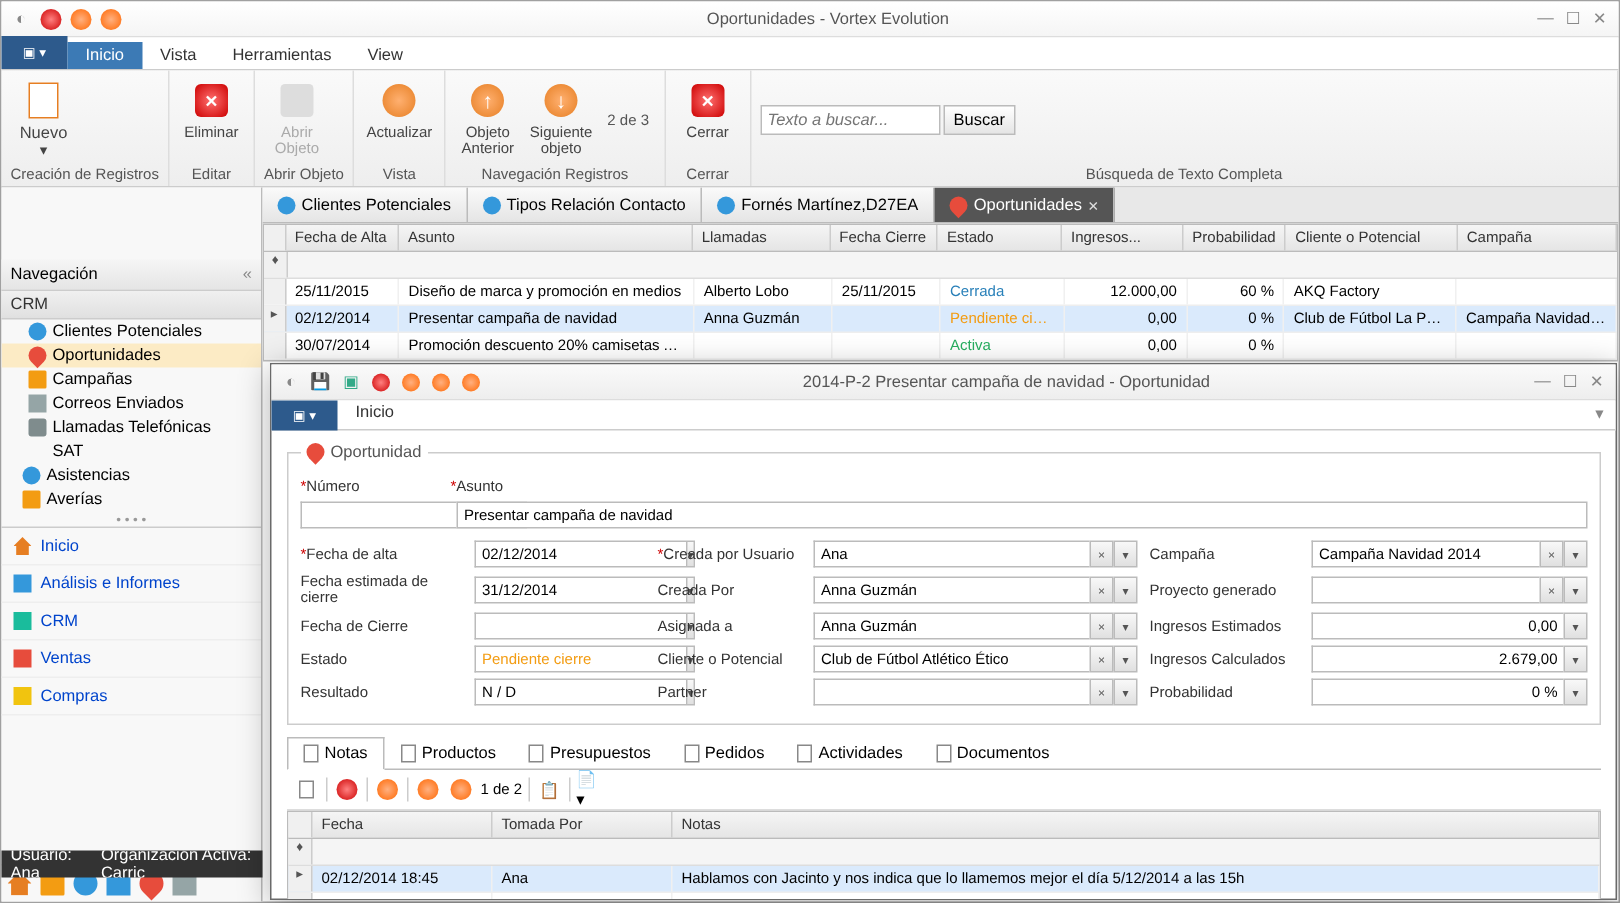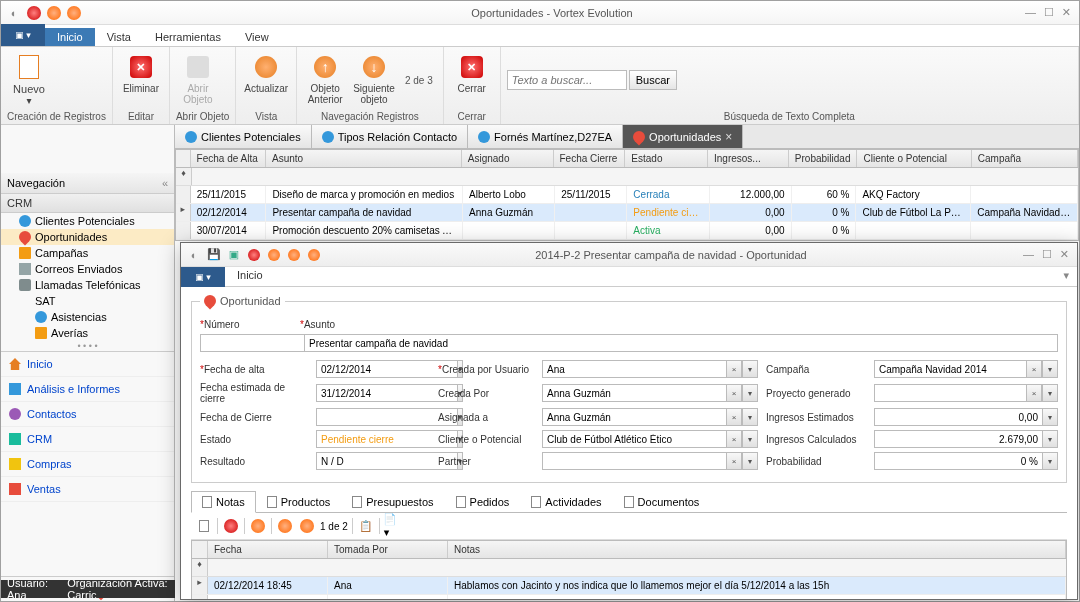--- a/index.html
+++ b/index.html
@@ -39,21 +39,21 @@
 
 .workspace { display:flex; height: calc(100% - 124px); }
 
 
 .nav-panel { width: 174px; border-right:1px solid #bbb; display:flex; flex-direction:column; background:#f8f8f8; }
 .nav-header { padding:4px 6px; font-size:13px; background:linear-gradient(#f5f5f5,#e5e5e5); border-bottom:1px solid #ccc; display:flex; justify-content:space-between; align-items:center;margin-top:48px; }
 .nav-section-hdr { padding:3px 6px; font-size:11px; background:linear-gradient(#f0f0f0,#e0e0e0); border-bottom:1px solid #ccc; color:#333; }
 .nav-tree { overflow:auto; flex:0 0 auto; max-height:140px; }
 .nav-tree-item { padding:2px 4px 2px 18px; display:flex; align-items:center; gap:4px; cursor:pointer; }
 .nav-tree-item.selected { background:#fcebc5; }
-.nav-tree-item.child { padding-left:34px; }
+.nav-tree-item.child { padding-left:14px; }
 .nav-dots { text-align:center; color:#999; font-size:9px; }
 .nav-links { border-top:1px solid #ccc; flex:1; }
 .nav-link { display:flex; align-items:center; gap:6px; padding:6px 8px; cursor:pointer; color:#04c; border-bottom:1px solid #eee; }
 .nav-toolbar { border-top:1px solid #ccc; padding:4px; display:flex; gap:6px; }
 .nav-toolbar .ticon { width:16px; height:16px; cursor:pointer; }
 
 
 .content { flex:1; display:flex; flex-direction:column; overflow:hidden; }
 .doc-tabs { display:flex; height:24px; background:#e8e8e8; border-bottom:1px solid #bbb; }
 .doc-tab { display:flex; align-items:center; gap:4px; padding:0 10px; border-right:1px solid #bbb; background:linear-gradient(#fafafa,#e5e5e5); cursor:pointer; font-size:10px; }
@@ -100,21 +100,21 @@
 .detail-tab { padding:4px 10px; display:flex; align-items:center; gap:4px; cursor:pointer; font-size:10px; border:1px solid transparent; border-bottom:none; }
 .detail-tab.active { background:#fff; border-color:#bbb; border-bottom:1px solid #fff; margin-bottom:-1px; }
 .detail-toolbar { display:flex; gap:4px; padding:4px; border-bottom:1px solid #ddd; align-items:center; }
 .dt-btn { width:18px; height:18px; display:flex; align-items:center; justify-content:center; cursor:pointer; }
 .dt-sep { width:1px; height:16px; background:#ccc; }
 
 
 .n-fecha { width:120px; } .n-tomada { width:120px; } .n-notas { flex:1; }
 
 
-.status-bar { position:absolute; bottom:3px; left:0; width:174px; height:18px; background:#333; color:#fff; font-size:10px; display:flex; align-items:center; padding:0 6px; gap:12px; overflow:hidden; }
+.status-bar { position:absolute; bottom:16px; left:0; width:174px; height:18px; background:#333; color:#fff; font-size:10px; display:flex; align-items:center; padding:0 6px; gap:12px; overflow:hidden; }
 
 
 .mini-icon { width:12px; height:12px; display:inline-block; }
 .pin { background:#e74c3c; border-radius:50% 50% 50% 0; transform:rotate(-45deg); }
 .folder { background:#f39c12; border-radius:1px; }
 .people { background:#3498db; border-radius:50%; }
 .mail { background:#95a5a6; }
 .phone { background:#7f8c8d; border-radius:2px; }
 .home { background:#e67e22; clip-path:polygon(50% 0,100% 50%,85% 50%,85% 100%,15% 100%,15% 50%,0 50%); }
 .chart { background:#3498db; }
@@ -300,34 +300,30 @@
       <div class="nav-links" id="nav-links">
           <div class="nav-link">
             <span class="mini-icon home"></span>
             <span>Inicio</span>
           </div>
           <div class="nav-link">
             <span class="mini-icon chart"></span>
             <span>Análisis e Informes</span>
           </div>
           <div class="nav-link">
-            <span class="mini-icon contacts"></span>
-            <span>Contactos</span>
-          </div>
-          <div class="nav-link">
             <span class="mini-icon crm"></span>
             <span>CRM</span>
+          </div>
+          <div class="nav-link">
+            <span class="mini-icon ventas"></span>
+            <span>Ventas</span>
           </div>
           <div class="nav-link">
             <span class="mini-icon compras"></span>
             <span>Compras</span>
-          </div>
-          <div class="nav-link">
-            <span class="mini-icon ventas"></span>
-            <span>Ventas</span>
           </div>
         </div>
       <div class="nav-toolbar">
         <div class="ticon mini-icon home"></div>
         <div class="ticon mini-icon folder"></div>
         <div class="ticon mini-icon people"></div>
         <div class="ticon mini-icon chart"></div>
         <div class="ticon mini-icon pin"></div>
         <div class="ticon mini-icon mail"></div>
       </div>
@@ -351,21 +347,21 @@
             <span class="mini-icon pin"></span>
             <span>Oportunidades</span>
             <span class="close">×</span>
           </div>
         </div>
       <div class="grid">
         <div class="grid-header">
           <div class="row-indicator"></div>
           <div class="gh-cell c-fecha">Fecha de Alta</div>
           <div class="gh-cell c-asunto">Asunto</div>
-          <div class="gh-cell c-asignado">Asignado</div>
+          <div class="gh-cell c-asignado">Llamadas</div>
           <div class="gh-cell c-cierre">Fecha Cierre</div>
           <div class="gh-cell c-estado">Estado</div>
           <div class="gh-cell c-ingresos">Ingresos...</div>
           <div class="gh-cell c-prob">Probabilidad</div>
           <div class="gh-cell c-cliente">Cliente o Potencial</div>
           <div class="gh-cell c-camp">Campaña</div>
         </div>
         <div class="grid-filter-row">
             <div class="row-indicator">♦</div>
           </div>

